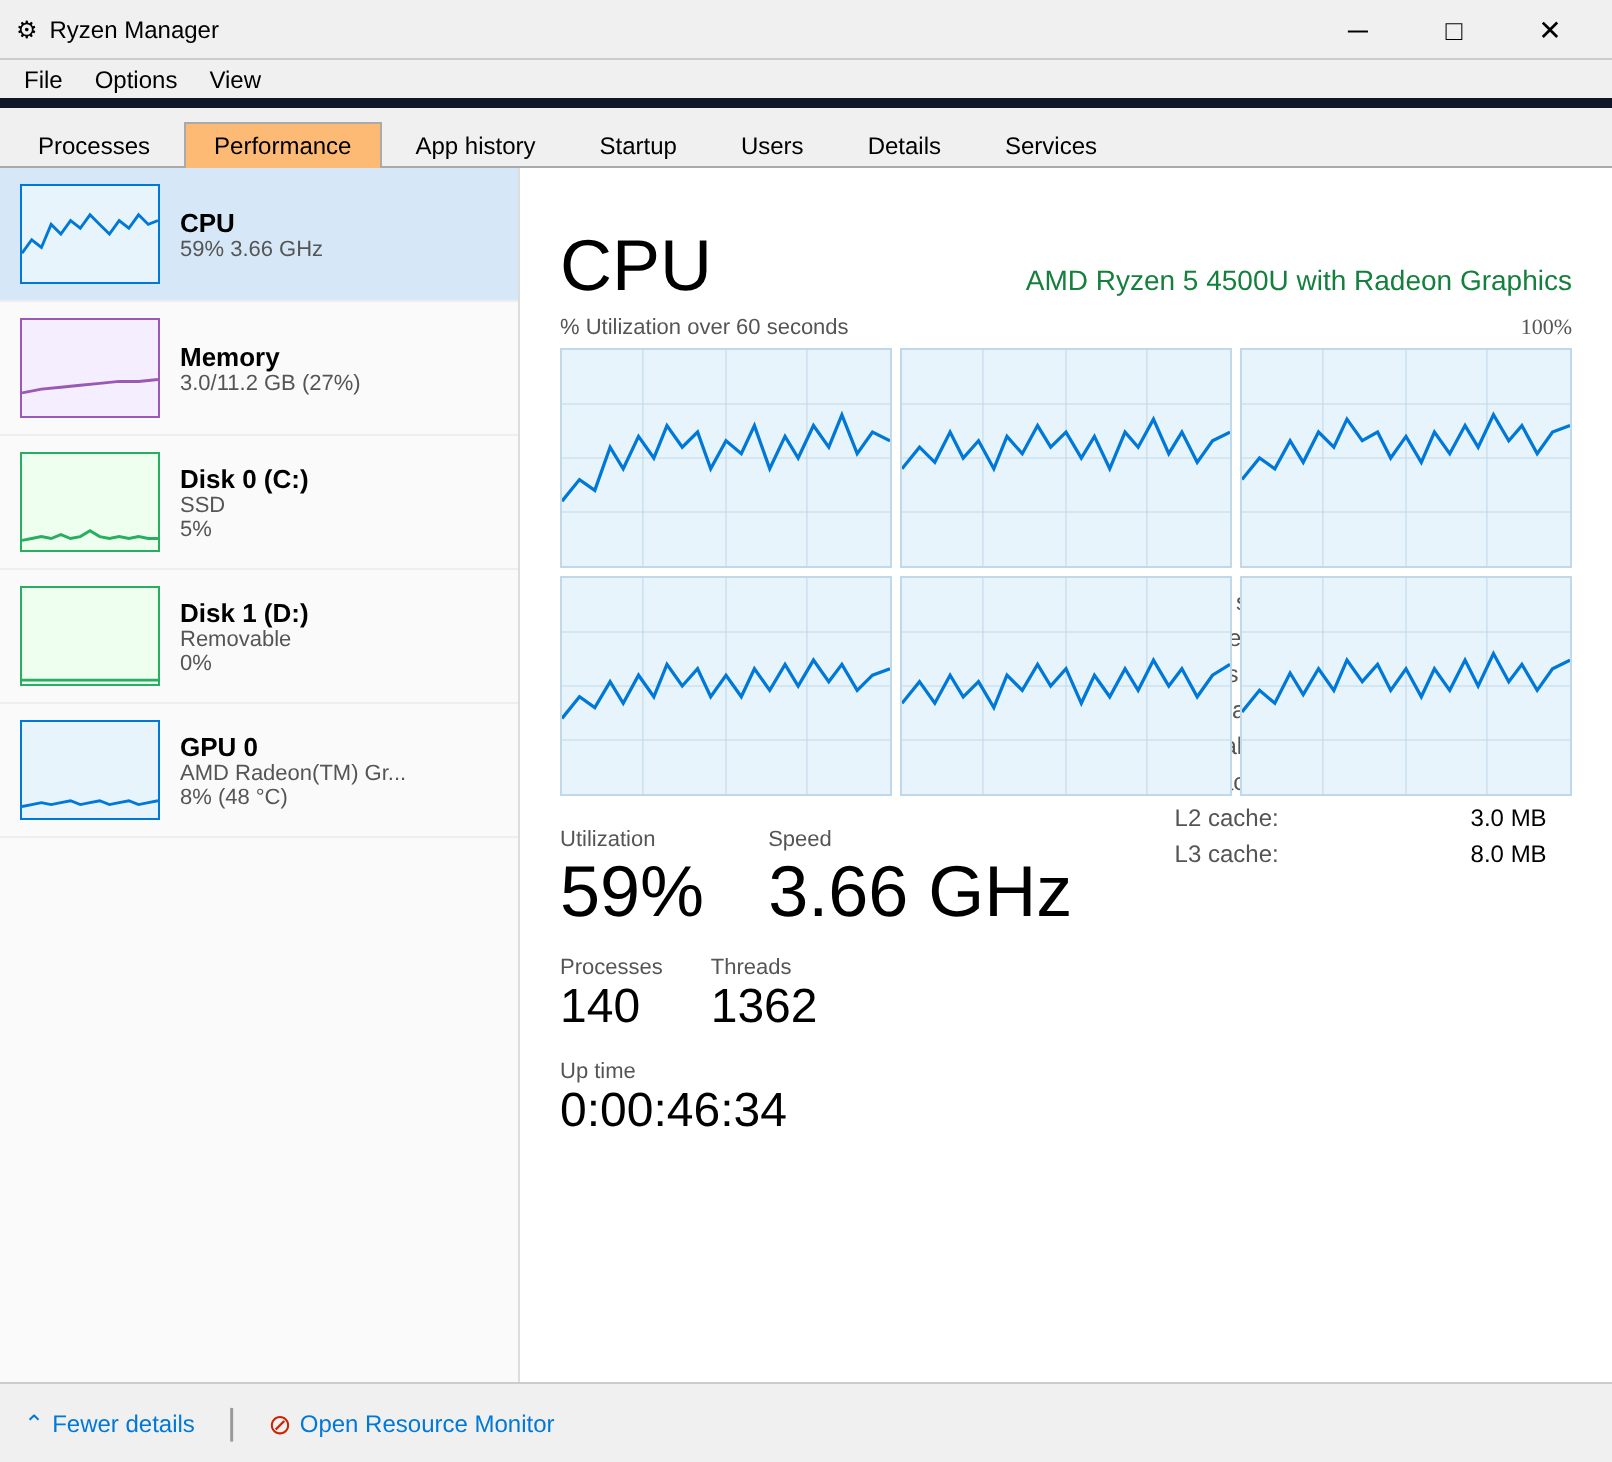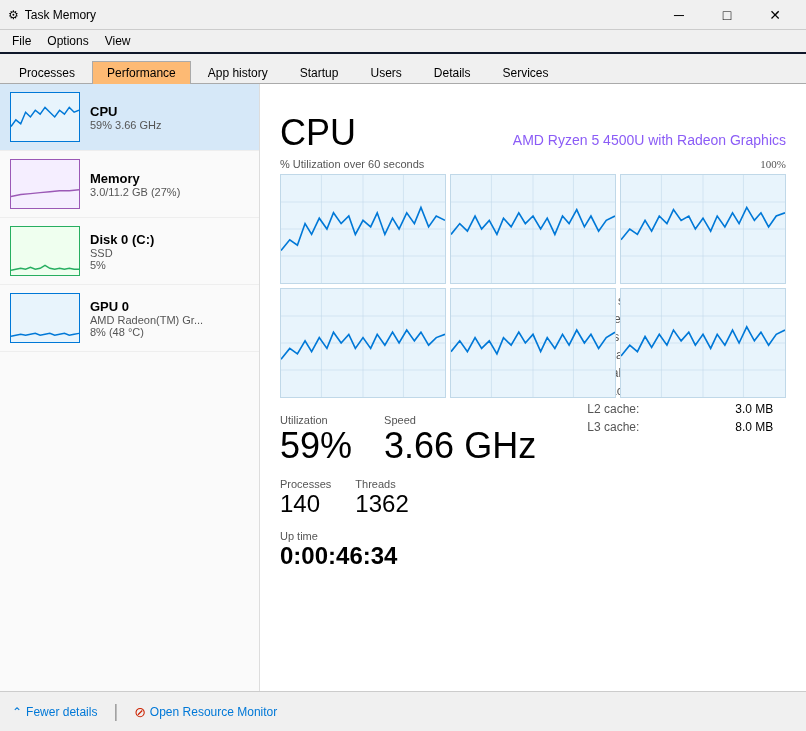--- a/index.html
+++ b/index.html
@@ -5,21 +5,21 @@
     * { margin: 0; padding: 0; box-sizing: border-box; }
     body { font-family: 'Segoe UI', sans-serif; font-size: 12px; background: #f0f0f0; width: 806px; height: 731px; overflow: hidden; color: #000; }
     
     
     .title-bar { display: flex; align-items: center; justify-content: space-between; background: #f0f0f0; padding: 4px 8px; height: 30px; border-bottom: 1px solid #ccc; }
     .title-bar-left { display: flex; align-items: center; gap: 6px; font-size: 12px; }
     .title-bar-controls { display: flex; gap: 2px; }
     .title-bar-btn { width: 46px; height: 22px; border: none; background: transparent; cursor: pointer; font-size: 14px; display: flex; align-items: center; justify-content: center; }
     
     
-    .menu-bar { display: flex; gap: 0; padding: 2px 4px; background: #f0f0f0; border-bottom: 2px solid #0f172a; height: 24px; align-items: center; }
+    .menu-bar { display: flex; gap: 0; padding: 2px 4px; background: #f0f0f0; border-bottom: 5px solid #0f172a; height: 24px; align-items: center; }
     .menu-item { padding: 2px 8px; cursor: pointer; font-size: 12px; }
     
     
     .tabs { display: flex; background: #f0f0f0; border-bottom: 1px solid #aaa; padding: 0 4px; height: 30px; align-items: flex-end; }
     .tab { padding: 4px 14px; cursor: pointer; font-size: 12px; border: 1px solid transparent; border-bottom: none; margin-right: 2px; background: transparent; position: relative; top: 1px; }
     .tab.active { background: #fdba74; border-color: #aaa; border-bottom-color: #fff; }
     
     
     .main-content { display: flex; height: calc(731px - 30px - 24px - 30px - 40px); background: #fff; }
     
@@ -29,21 +29,21 @@
     .sidebar-item.active { background: #d6e8f8; }
     .sidebar-graph { width: 70px; height: 50px; border: 1px solid #ccc; background: #fff; flex-shrink: 0; overflow: hidden; position: relative; }
     .sidebar-info { display: flex; flex-direction: column; }
     .sidebar-title { font-weight: 600; font-size: 13px; }
     .sidebar-sub { color: #555; font-size: 11px; margin-top: 0; }
     
     
     .detail-panel { flex: 1; padding: 16px 20px; background: #fff; overflow-y: auto; }
     .detail-header { display: flex; align-items: baseline; justify-content: space-between; margin-bottom: 4px; }
     .detail-title { font-size: 36px; font-weight: 300; }
-    .detail-cpu-name { font-size: 14px; color: #8b5cf6; margin-top: 32px; }
+    .detail-cpu-name { font-size: 14px; color: #15803d; margin-top: 32px; }
     .utilization-label { font-size: 11px; color: #555; margin-bottom: 4px; }
     .label-right { font-size: 11px; color: #555; text-align: right; font-family: Liberation Serif, serif; }
     .header-row { display: flex; justify-content: space-between; }
     
     
     .graphs-grid { display: grid; grid-template-columns: repeat(3, 1fr); grid-template-rows: repeat(2, 110px); gap: 4px; margin-bottom: 16px; }
     .graph-cell { border: 1px solid #c0d8e8; background: #e8f4fc; position: relative; overflow: hidden; }
     
     
     .stats-section { display: flex; gap: 0; margin-bottom: 12px; }
@@ -51,21 +51,21 @@
     .stat-label { font-size: 11px; color: #555; }
     .stat-value { font-size: 36px; font-weight: 300; line-height: 1.1; }
     
     .counts-section { display: flex; gap: 0; margin-bottom: 12px; }
     .count-block { margin-right: 24px; }
     .count-label { font-size: 11px; color: #555; }
     .count-value { font-size: 24px; font-weight: 300; line-height: 1.2; }
     
     .uptime-section { margin-bottom: 12px; }
     .uptime-label { font-size: 11px; color: #555; }
-    .uptime-value { font-size: 24px; font-weight: 700; }
+    .uptime-value { font-size: 24px; font-weight: 400; }
     
     
     .info-table { float: right; margin-top: -120px; font-size: 12px; }
     .info-row { display: flex; gap: 8px; margin-bottom: 4px; }
     .info-key { color: #555; min-width: 140px; }
     .info-val { font-weight: 400; }
     .info-val.bold { font-weight: 600; }
     
     
     .bottom-bar { display: flex; align-items: center; gap: 16px; padding: 8px 12px; border-top: 1px solid #ccc; background: #f0f0f0; height: 40px; }
@@ -73,21 +73,21 @@
     
     
     svg { width: 100%; height: 100%; }
   </style>
 </head>
 <body>
 
 <div class="title-bar">
   <div class="title-bar-left">
     <span>⚙</span>
-    <span>Task Memory</span>
+    <span>Ryzen Manager</span>
   </div>
   <div class="title-bar-controls">
     <button class="title-bar-btn">─</button>
     <button class="title-bar-btn">□</button>
     <button class="title-bar-btn">✕</button>
   </div>
 </div>
 
 <div class="menu-bar">
   <span class="menu-item">File</span>
@@ -142,20 +142,33 @@
           <polyline points="0,45 5,44 10,43 15,44 20,42 25,44 30,43 35,40 40,43 45,44 50,43 55,44 60,43 65,44 70,44" fill="none" stroke="#27ae60" stroke-width="1.5"></polyline>
         </svg>
       </div>
       <div class="sidebar-info">
         <span class="sidebar-title">Disk 0 (C:)</span>
         <span class="sidebar-sub">SSD</span>
         <span class="sidebar-sub">5%</span>
       </div>
     </div>
 
+    <div class="sidebar-item">
+      <div class="sidebar-graph" style="border-color: #27ae60;">
+        <svg viewBox="0 0 70 50" preserveAspectRatio="none">
+          <rect width="70" height="50" fill="#efffef"></rect>
+          <polyline points="0,48 70,48" fill="none" stroke="#27ae60" stroke-width="1.5"></polyline>
+        </svg>
+      </div>
+      <div class="sidebar-info">
+        <span class="sidebar-title">Disk 1 (D:)</span>
+        <span class="sidebar-sub">Removable</span>
+        <span class="sidebar-sub">0%</span>
+      </div>
+    </div>
 
     <div class="sidebar-item">
       <div class="sidebar-graph" style="border-color: #0078d7;">
         <svg viewBox="0 0 70 50" preserveAspectRatio="none">
           <rect width="70" height="50" fill="#e8f4fc"></rect>
           <polyline points="0,44 5,43 10,42 15,43 20,42 25,41 30,43 35,42 40,41 45,43 50,42 55,41 60,43 65,42 70,41" fill="none" stroke="#0078d7" stroke-width="1.5"></polyline>
         </svg>
       </div>
       <div class="sidebar-info">
         <span class="sidebar-title">GPU 0</span>

